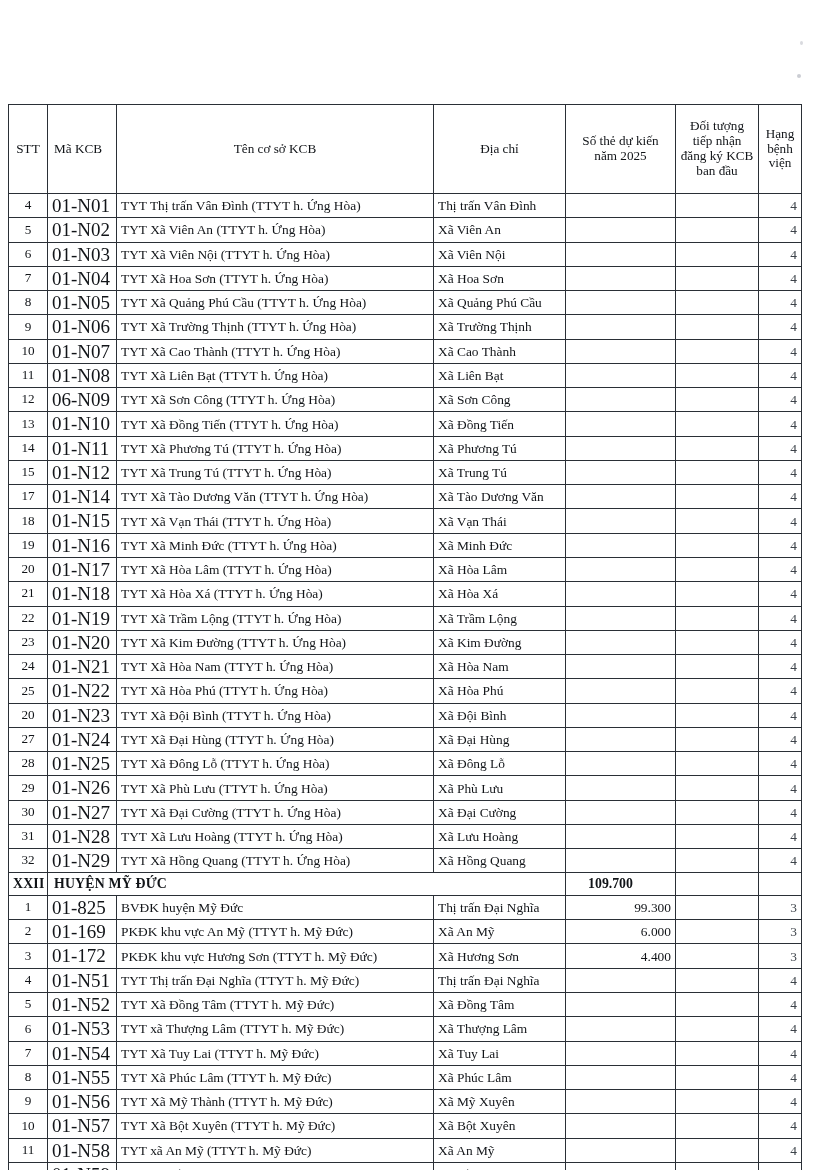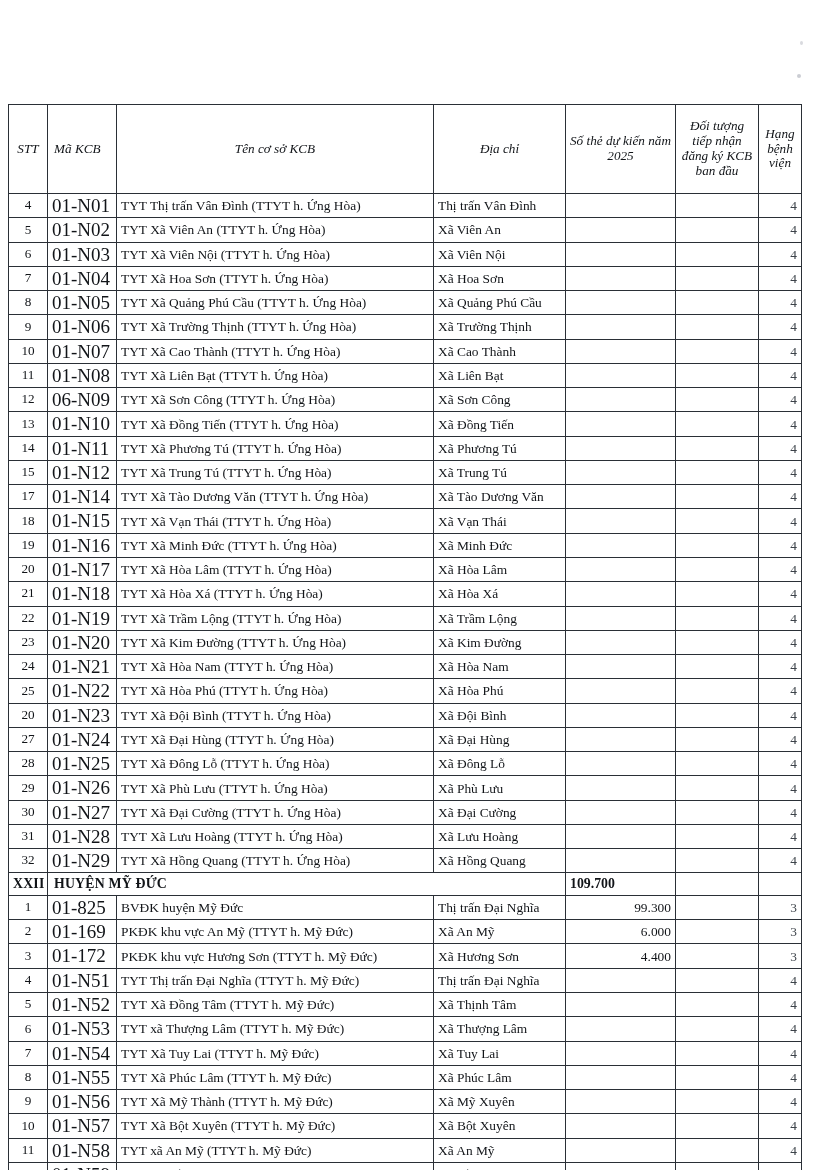--- a/index.html
+++ b/index.html
@@ -47,42 +47,41 @@
   col.c-doi{width:83px;}
   col.c-hang{width:43px;}
 
   thead th{
     text-align:center;
     font-weight:700;
     font-size:13.2px;
     height:86px;
     padding:3px 3px;
     line-height:1.2;
-    font-style:italic;
   }
   thead th.h-stt,thead th.h-ma{vertical-align:middle;}
   thead th.h-ma{text-align:left;padding-left:6px;}
   thead th.h-stt{text-align:center;}
 
   tbody tr{height:22.5px;}
   td.stt{text-align:center;font-size:13.2px;}
   td.ma{text-align:left;padding-left:5px;font-size:19px;}
   td.ten{text-align:left;padding-left:6px;}
   td.dia{text-align:left;padding-left:5px;}
   td.the{text-align:right;padding-right:7px;}
   td.doi{text-align:center;}
   td.hang{text-align:right;padding-right:5px;color:#3c4249;}
 
   tr.section td{
     font-weight:700;
     font-size:13.8px;
   }
   tr.section td.stt{text-align:left;letter-spacing:.2px;}
   tr.section td.ten{padding-left:6px;letter-spacing:.2px;}
-  tr.section td.the{text-align:left;padding-right:24px;}
+  tr.section td.the{text-align:center;padding-right:24px;}
 </style>
 </head>
 <body>
 
 <div class="page">
 
   <span class="speck s1"></span>
   <span class="speck s2"></span>
 
   <table class="kcb">
@@ -399,21 +398,21 @@
           <td class="ten">TYT Thị trấn Đại Nghĩa (TTYT h. Mỹ Đức)</td>
           <td class="dia">Thị trấn Đại Nghĩa</td>
           <td class="the"></td>
           <td class="doi"></td>
           <td class="hang">4</td>
         </tr>
         <tr>
           <td class="stt">5</td>
           <td class="ma">01-N52</td>
           <td class="ten">TYT Xã Đồng Tâm (TTYT h. Mỹ Đức)</td>
-          <td class="dia">Xã Thịnh Tâm</td>
+          <td class="dia">Xã Đồng Tâm</td>
           <td class="the"></td>
           <td class="doi"></td>
           <td class="hang">4</td>
         </tr>
         <tr>
           <td class="stt">6</td>
           <td class="ma">01-N53</td>
           <td class="ten">TYT xã Thượng Lâm (TTYT h. Mỹ Đức)</td>
           <td class="dia">Xã Thượng Lâm</td>
           <td class="the"></td>

